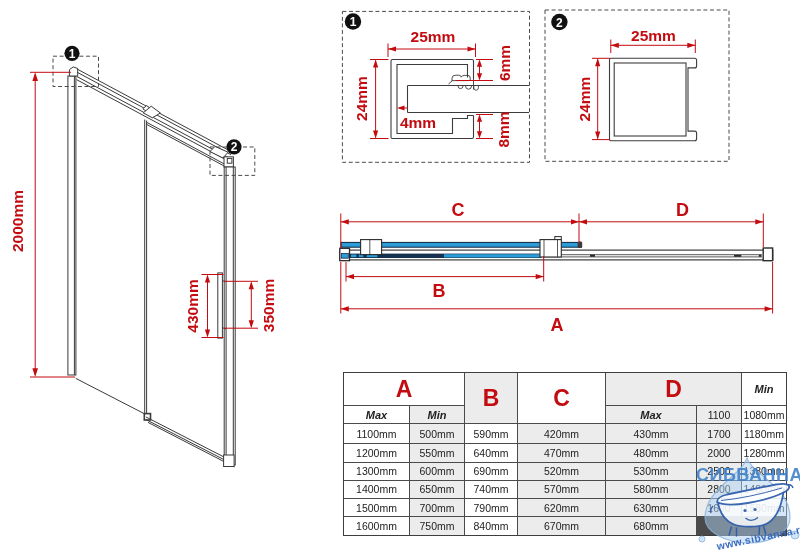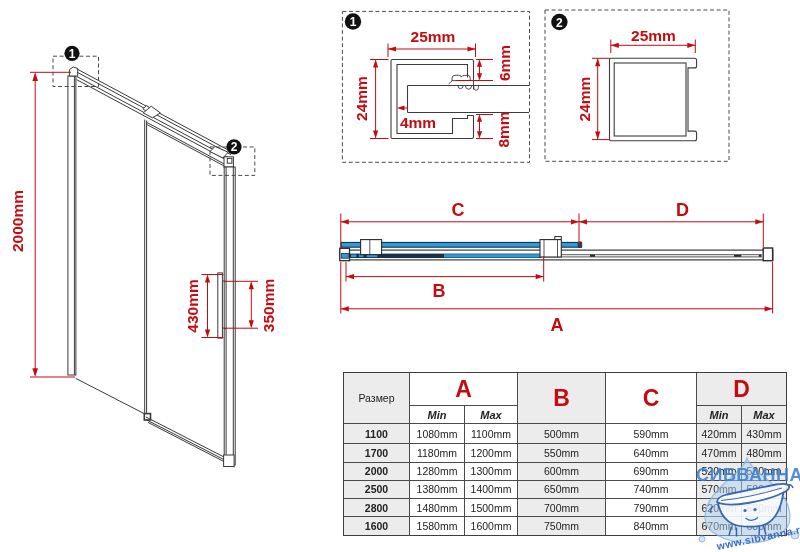--- a/index.html
+++ b/index.html
@@ -7,21 +7,21 @@
         font-family:"Liberation Sans", sans-serif;}
   #main{position:absolute;left:0;top:0;}
   #tbl{position:absolute;left:343px;top:372px;border:1.5px solid #3e3e3e;background:#4a4a4a;
        display:grid;grid-template-columns:65px 54px 52px 87px 90px 44px 44px;
        grid-template-rows:32px 17px 19px 17.6px 17.2px 17.2px 17.5px 17.3px;grid-gap:1px;}
   #tbl div{display:flex;align-items:center;justify-content:center;background:#fff;
        font-size:10.5px;color:#222;}
   #tbl .g{background:#ececec;}
   #tbl .ltr{font-size:23px;font-weight:bold;color:#c30b10;}
   #tbl .mm{font-weight:bold;font-size:11px;font-style:italic;}
-  #tbl .lbl{font-weight:bold;}
+  #tbl .lbl{font-weight:normal;}
   #wm{position:absolute;left:618px;top:418px;}
 </style>
 </head>
 <body>
 <div id="page">
 <svg id="main" width="800" height="552" viewBox="0 0 800 552">
 
 <g stroke="#3a3a3a" stroke-width="1" fill="none">
   <rect x="67.9" y="76" width="8" height="299" fill="#fff"></rect>
   <line x1="74.4" y1="76" x2="74.4" y2="375"></line>
@@ -220,21 +220,20 @@
   <path d="M772.6,308.8 L764.6,311.4 L764.6,306.2 Z"></path>
 </g>
 <g fill="#c30b10" font-size="18" font-weight="bold" text-anchor="middle">
   <text x="458" y="215.5">C</text>
   <text x="682.5" y="215.5">D</text>
   <text x="439" y="296.5">B</text>
   <text x="557" y="330.5">A</text>
 </g>
 </svg>
 <div id="tbl">
-  <div class="g" style="grid-row:span 2">Размер</div>
   <div class="ltr" style="grid-column:span 2">A</div>
   <div class="g ltr" style="grid-row:span 2">B</div>
   <div class="ltr" style="grid-row:span 2">C</div>
   <div class="g ltr" style="grid-column:span 2">D</div>
   <div class="mm">Min</div>
       <div class="mm">Max</div>
   <div class="g mm">Min</div>
       <div class="g mm">Max</div>
   <div class="g lbl">1100</div>
       <div>1080mm</div>

